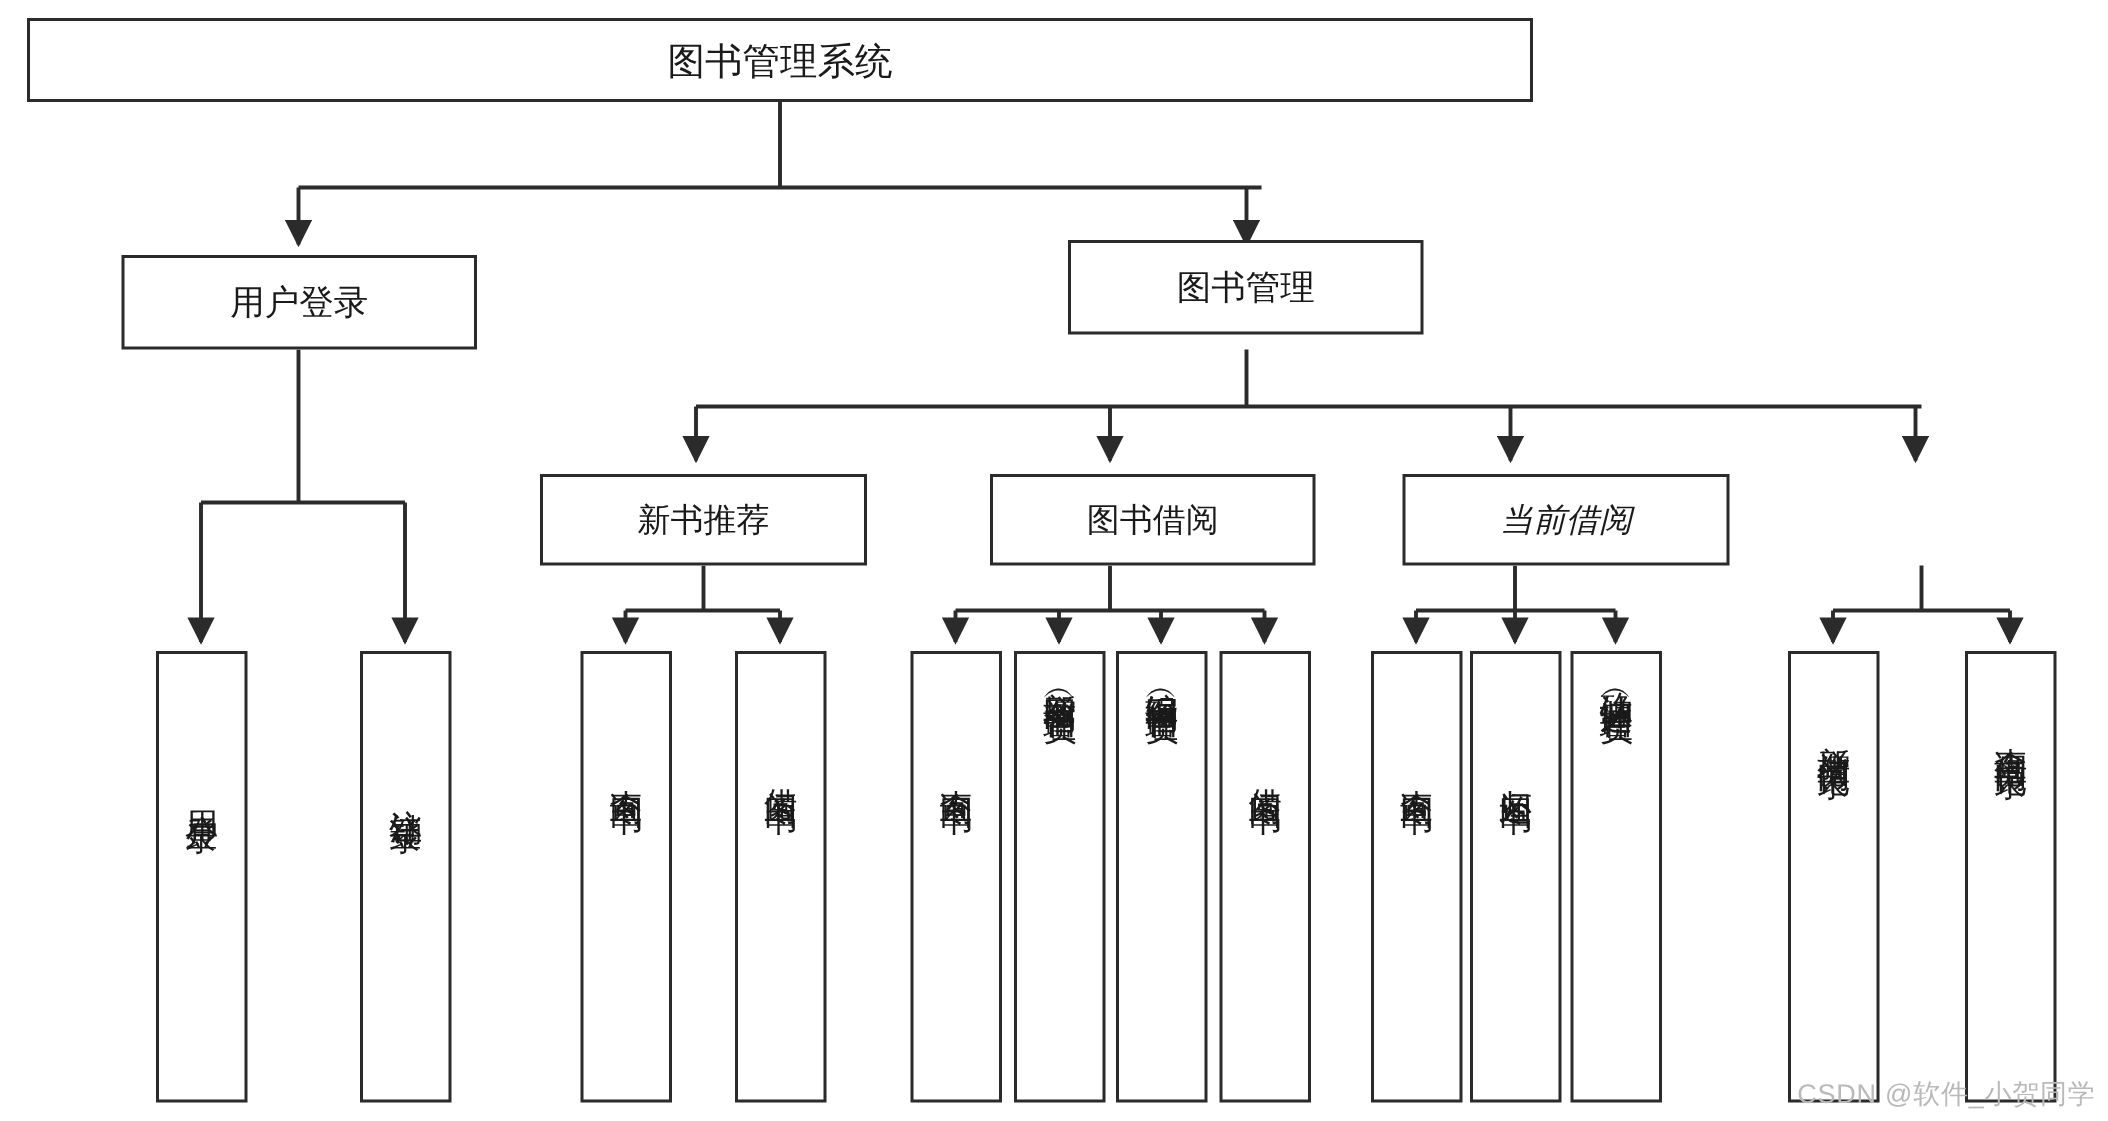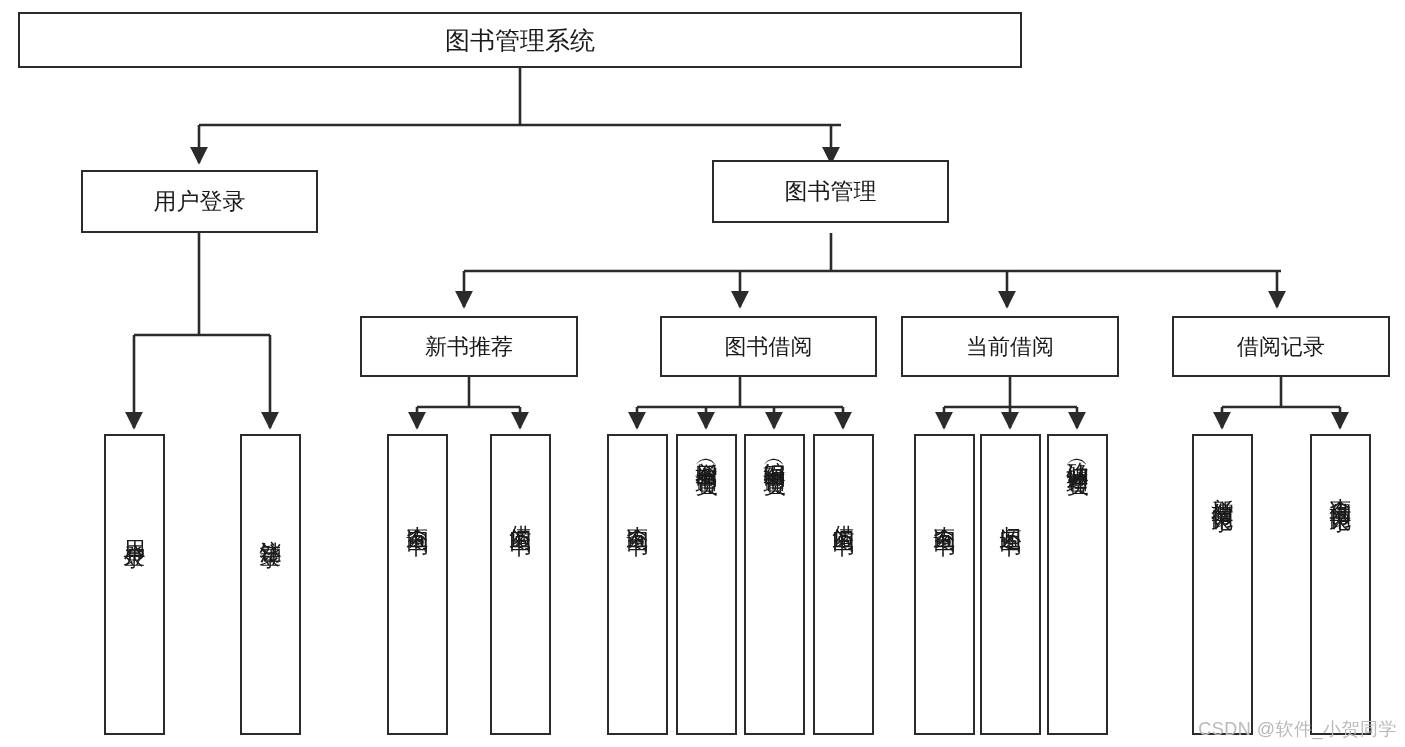--- a/index.html
+++ b/index.html
@@ -135,25 +135,22 @@
   <div class="node level1" style="left:712px; top:160px; width:237px; height:63px;">
     <span>图书管理</span>
   </div>
 
   <div class="node level2" style="left:360px; top:316px; width:218px; height:61px;">
     <span>新书推荐</span>
   </div>
   <div class="node level2" style="left:632px; top:316px; width:217px; height:61px;margin-left:28px;">
     <span>图书借阅</span>
   </div>
-  <div class="node level2" style="left:901px; top:316px; width:218px; height:61px;">
+  <div class="node level2" style="left:935px; top:316px; width:218px; height:61px;font-style:italic;">
     <span>当前借阅</span>
-  </div>
-  <div class="node level2" style="left:1172px; top:316px; width:218px; height:61px;">
-    <span>借阅记录</span>
   </div>
 
   <div class="node leaf" style="left:104px; top:434px; width:61px; height:301px; padding-top:86px;">
     <span class="vtext">用户登录</span>
   </div>
   <div class="node leaf" style="left:240px; top:434px; width:61px; height:301px; padding-top:86px;">
     <span class="vtext">注销登录</span>
   </div>
 
   <div class="node leaf" style="left:387px; top:434px; width:61px; height:301px; padding-top:72px;">

